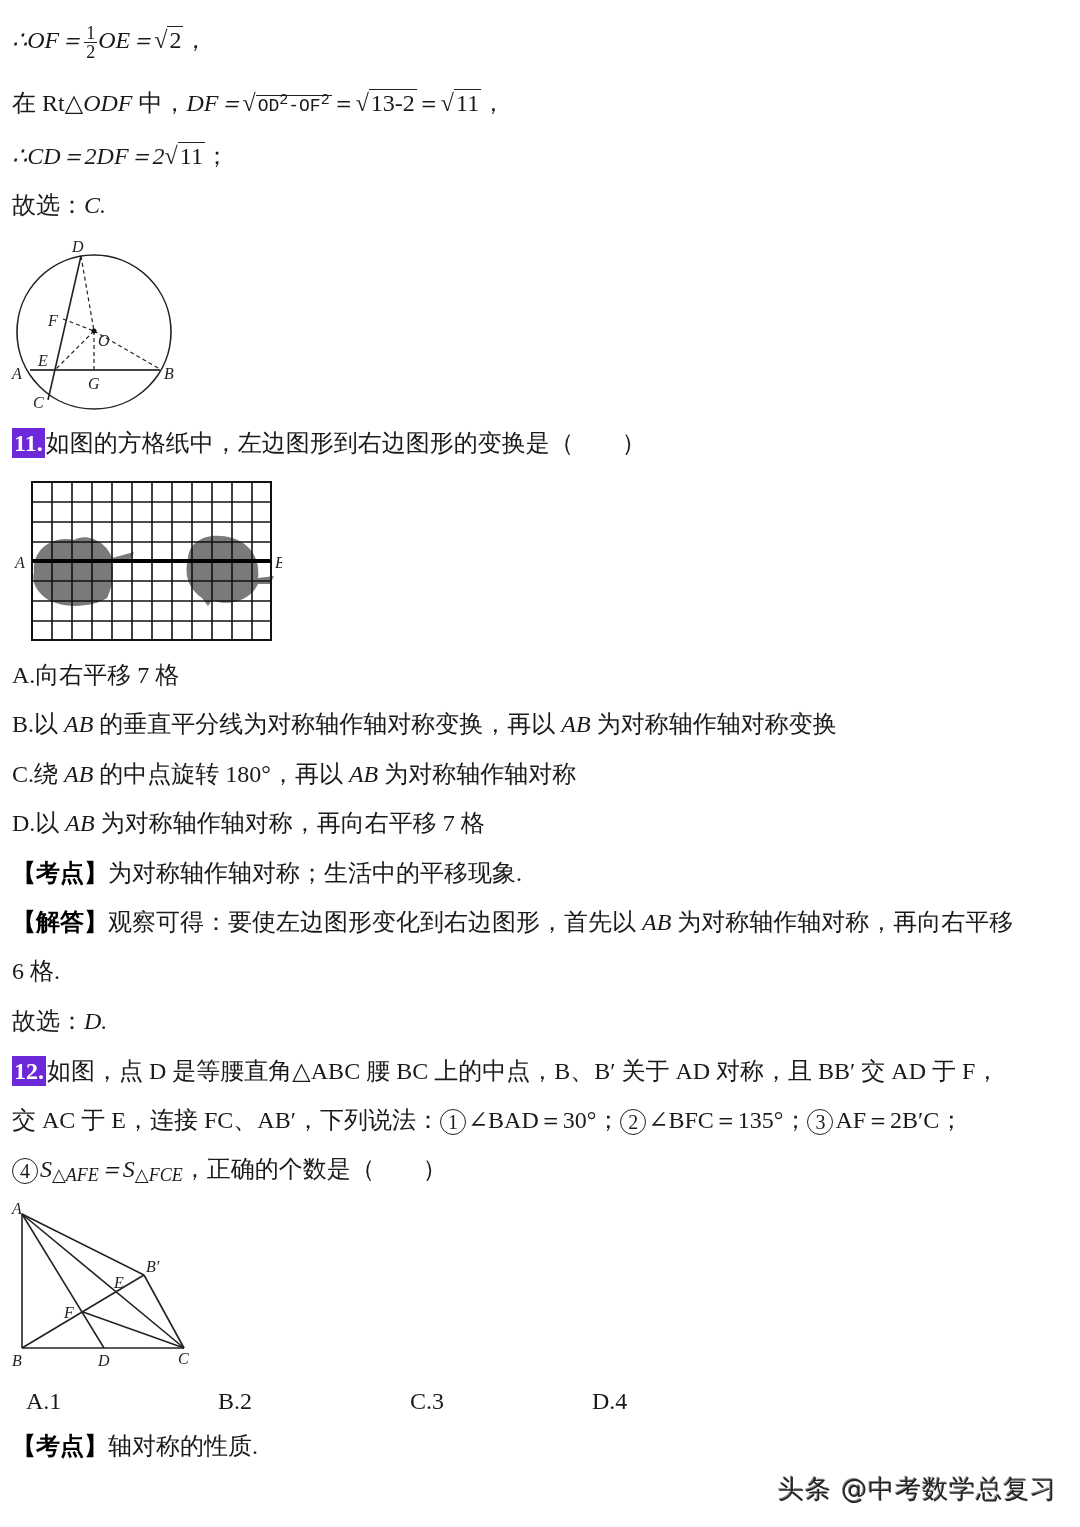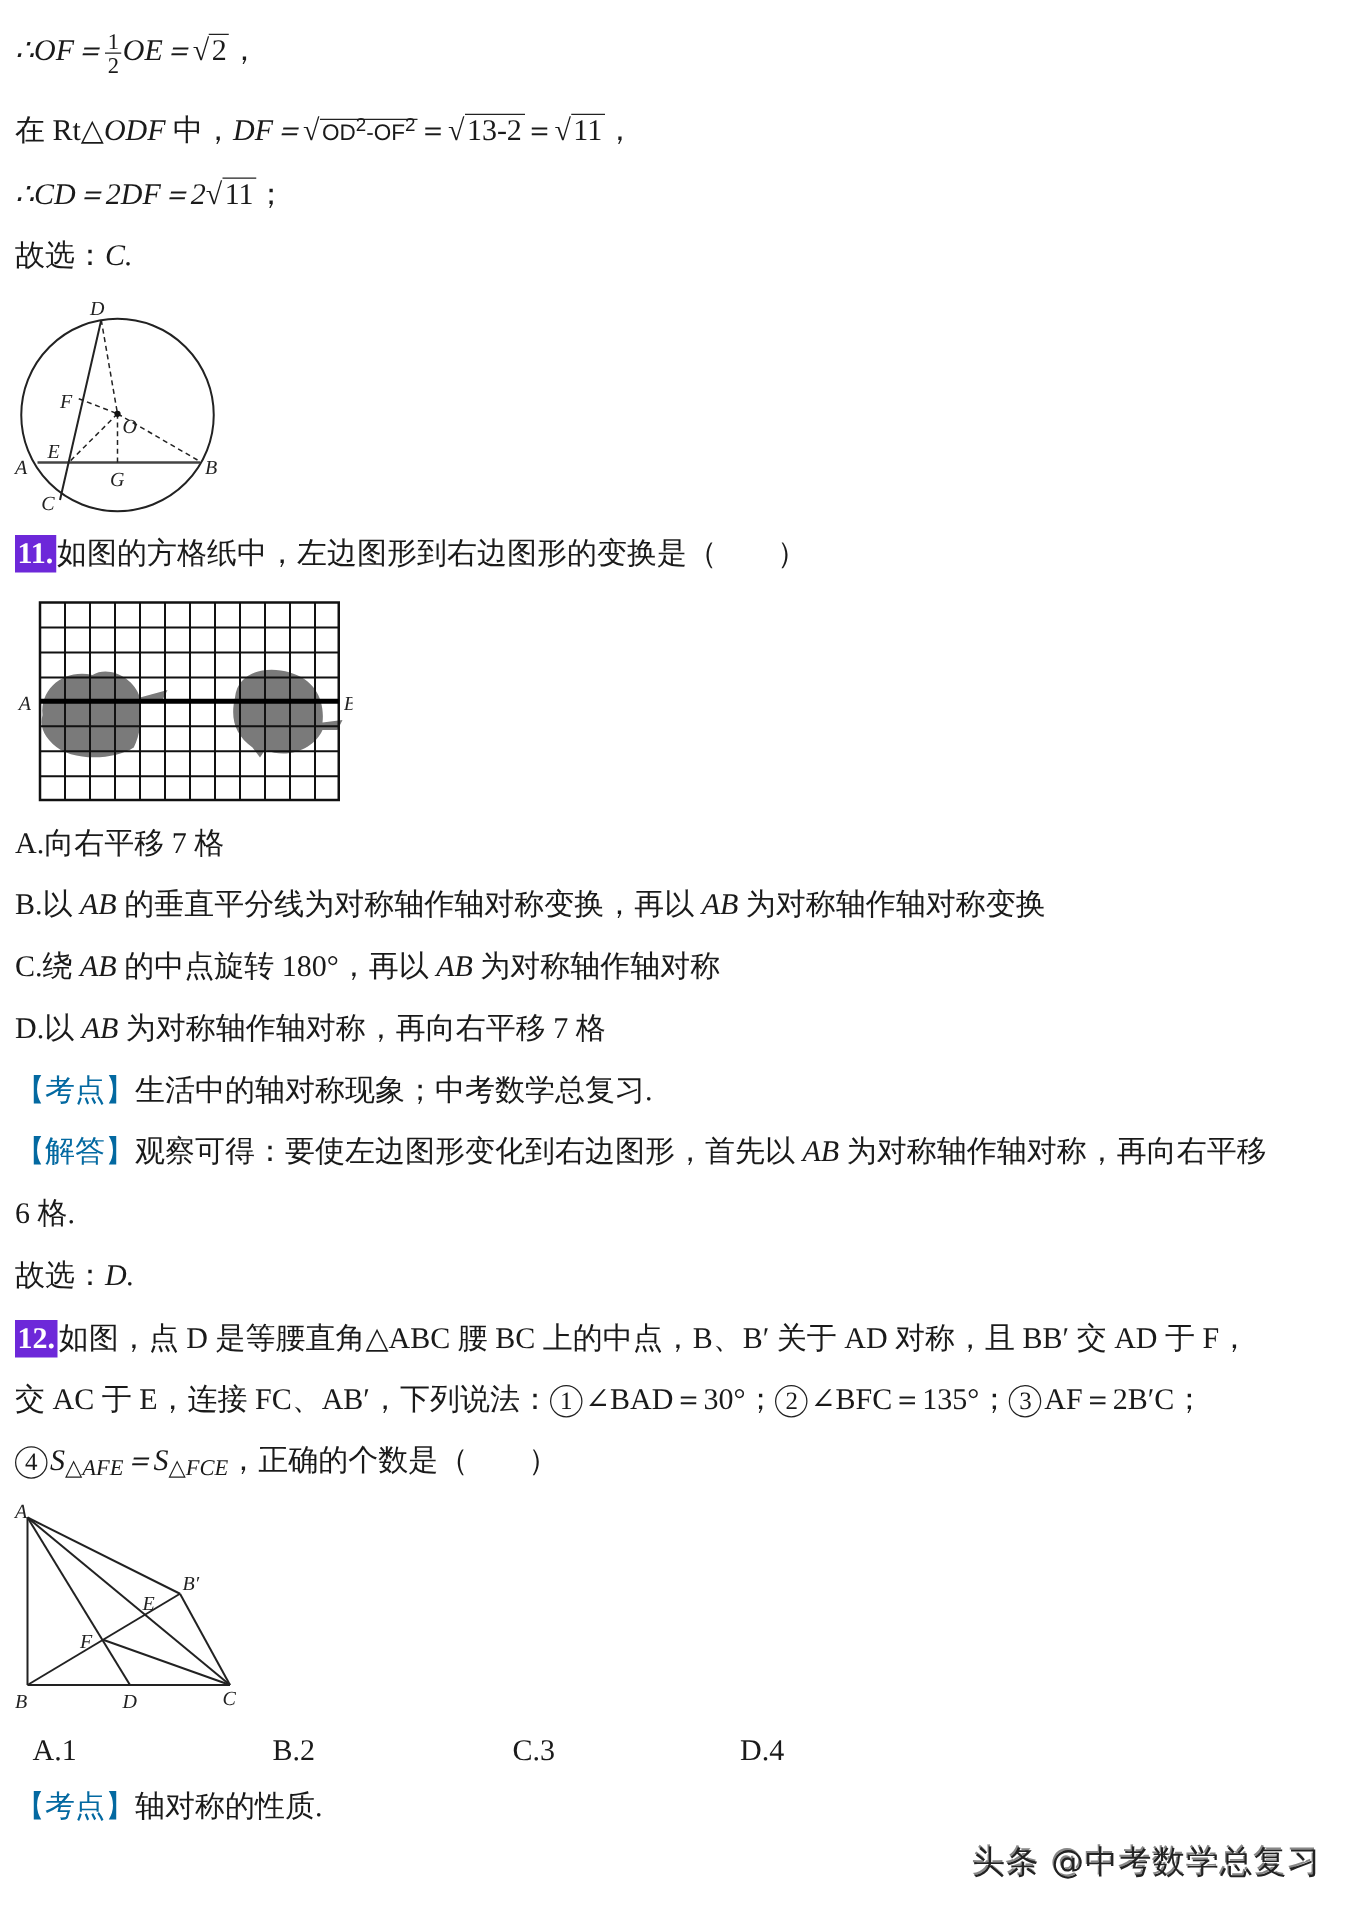--- a/index.html
+++ b/index.html
@@ -1,27 +1,27 @@
 <!DOCTYPE html>
 <html><head>
 <meta charset="utf-8">
 <style>
   html, body { margin:0; padding:0; background:#ffffff; }
   body { width:1080px; height:1527px; position:relative; overflow:hidden;
          font-family:"Liberation Serif","DejaVu Serif",serif; color:#1a1a1a; }
   .line { position:absolute; left:12px; font-size:24px; line-height:30px; white-space:nowrap; }
   .it { font-style:italic; }
   .badge { display:inline-block; background:#6d28d9; color:#fff; font-weight:bold; padding:0 2px; margin-right:1px; }
-  .tag { color:#0369a1; }
+  .tag { color:#000000;font-weight:bold; }
   .frac { display:inline-block; vertical-align:middle; text-align:center; font-size:18px; line-height:18px; margin:0 1px; }
   .frac span { display:block; }
   .frac .num { border-bottom:1px solid #222; padding:0 2px; }
   .sqrt { display:inline-block; }
   .rad { border-top:1.5px solid #222; padding:0 2px; }
-  .mono { font-family:Liberation Sans, sans-serif; font-size:18px; }
+  .mono { font-family:Liberation Mono, monospace; font-size:18px; }
   sup { font-size:15px; }
   .circ { display:inline-block; width:24px; height:24px; border:1.5px solid #222; border-radius:50%;
           text-align:center; line-height:24px; font-size:20px; margin-right:2px; vertical-align:middle; }
   .sub { font-size:18px; vertical-align:-4px; }
   .opt { position:absolute; top:1386px; font-size:24px; line-height:30px; }
   .fig { position:absolute; }
   .watermark { position:absolute; left:778px; top:1472px; font-family:"DejaVu Sans",sans-serif;
                font-size:26px; color:#222; text-shadow:1px 1px 0 #fff, -1px -1px 0 #888; letter-spacing:1px; }
 </style>
 </head>
@@ -110,21 +110,21 @@
   <span>B.</span><span>以 </span><span class="it">AB</span><span> 的垂直平分线为对称轴作轴对称变换，再以 </span><span class="it">AB</span><span> 为对称轴作轴对称变换</span>
 </div>
 <div class="line" style="top:759px;">
   <span>C.</span><span>绕 </span><span class="it">AB</span><span> 的中点旋转 180°，再以 </span><span class="it">AB</span><span> 为对称轴作轴对称</span>
 </div>
 <div class="line" style="top:808px;">
   <span>D.</span><span>以 </span><span class="it">AB</span><span> 为对称轴作轴对称，再向右平移 7 格</span>
 </div>
 
 <div class="line" style="top:858px;">
-  <span class="tag">【考点】</span><span>生活中的轴对称现象；中考数学总复习.</span>
+  <span class="tag">【考点】</span><span>为对称轴作轴对称；生活中的平移现象.</span>
 </div>
 <div class="line" style="top:907px;">
   <span class="tag">【解答】</span><span>观察可得：要使左边图形变化到右边图形，首先以 </span><span class="it">AB</span><span> 为对称轴作轴对称，再向右平移</span>
 </div>
 <div class="line" style="top:956px;">
   <span>6 格.</span>
 </div>
 <div class="line" style="top:1006px;">
   <span>故选：</span><span class="it">D.</span>
 </div>

